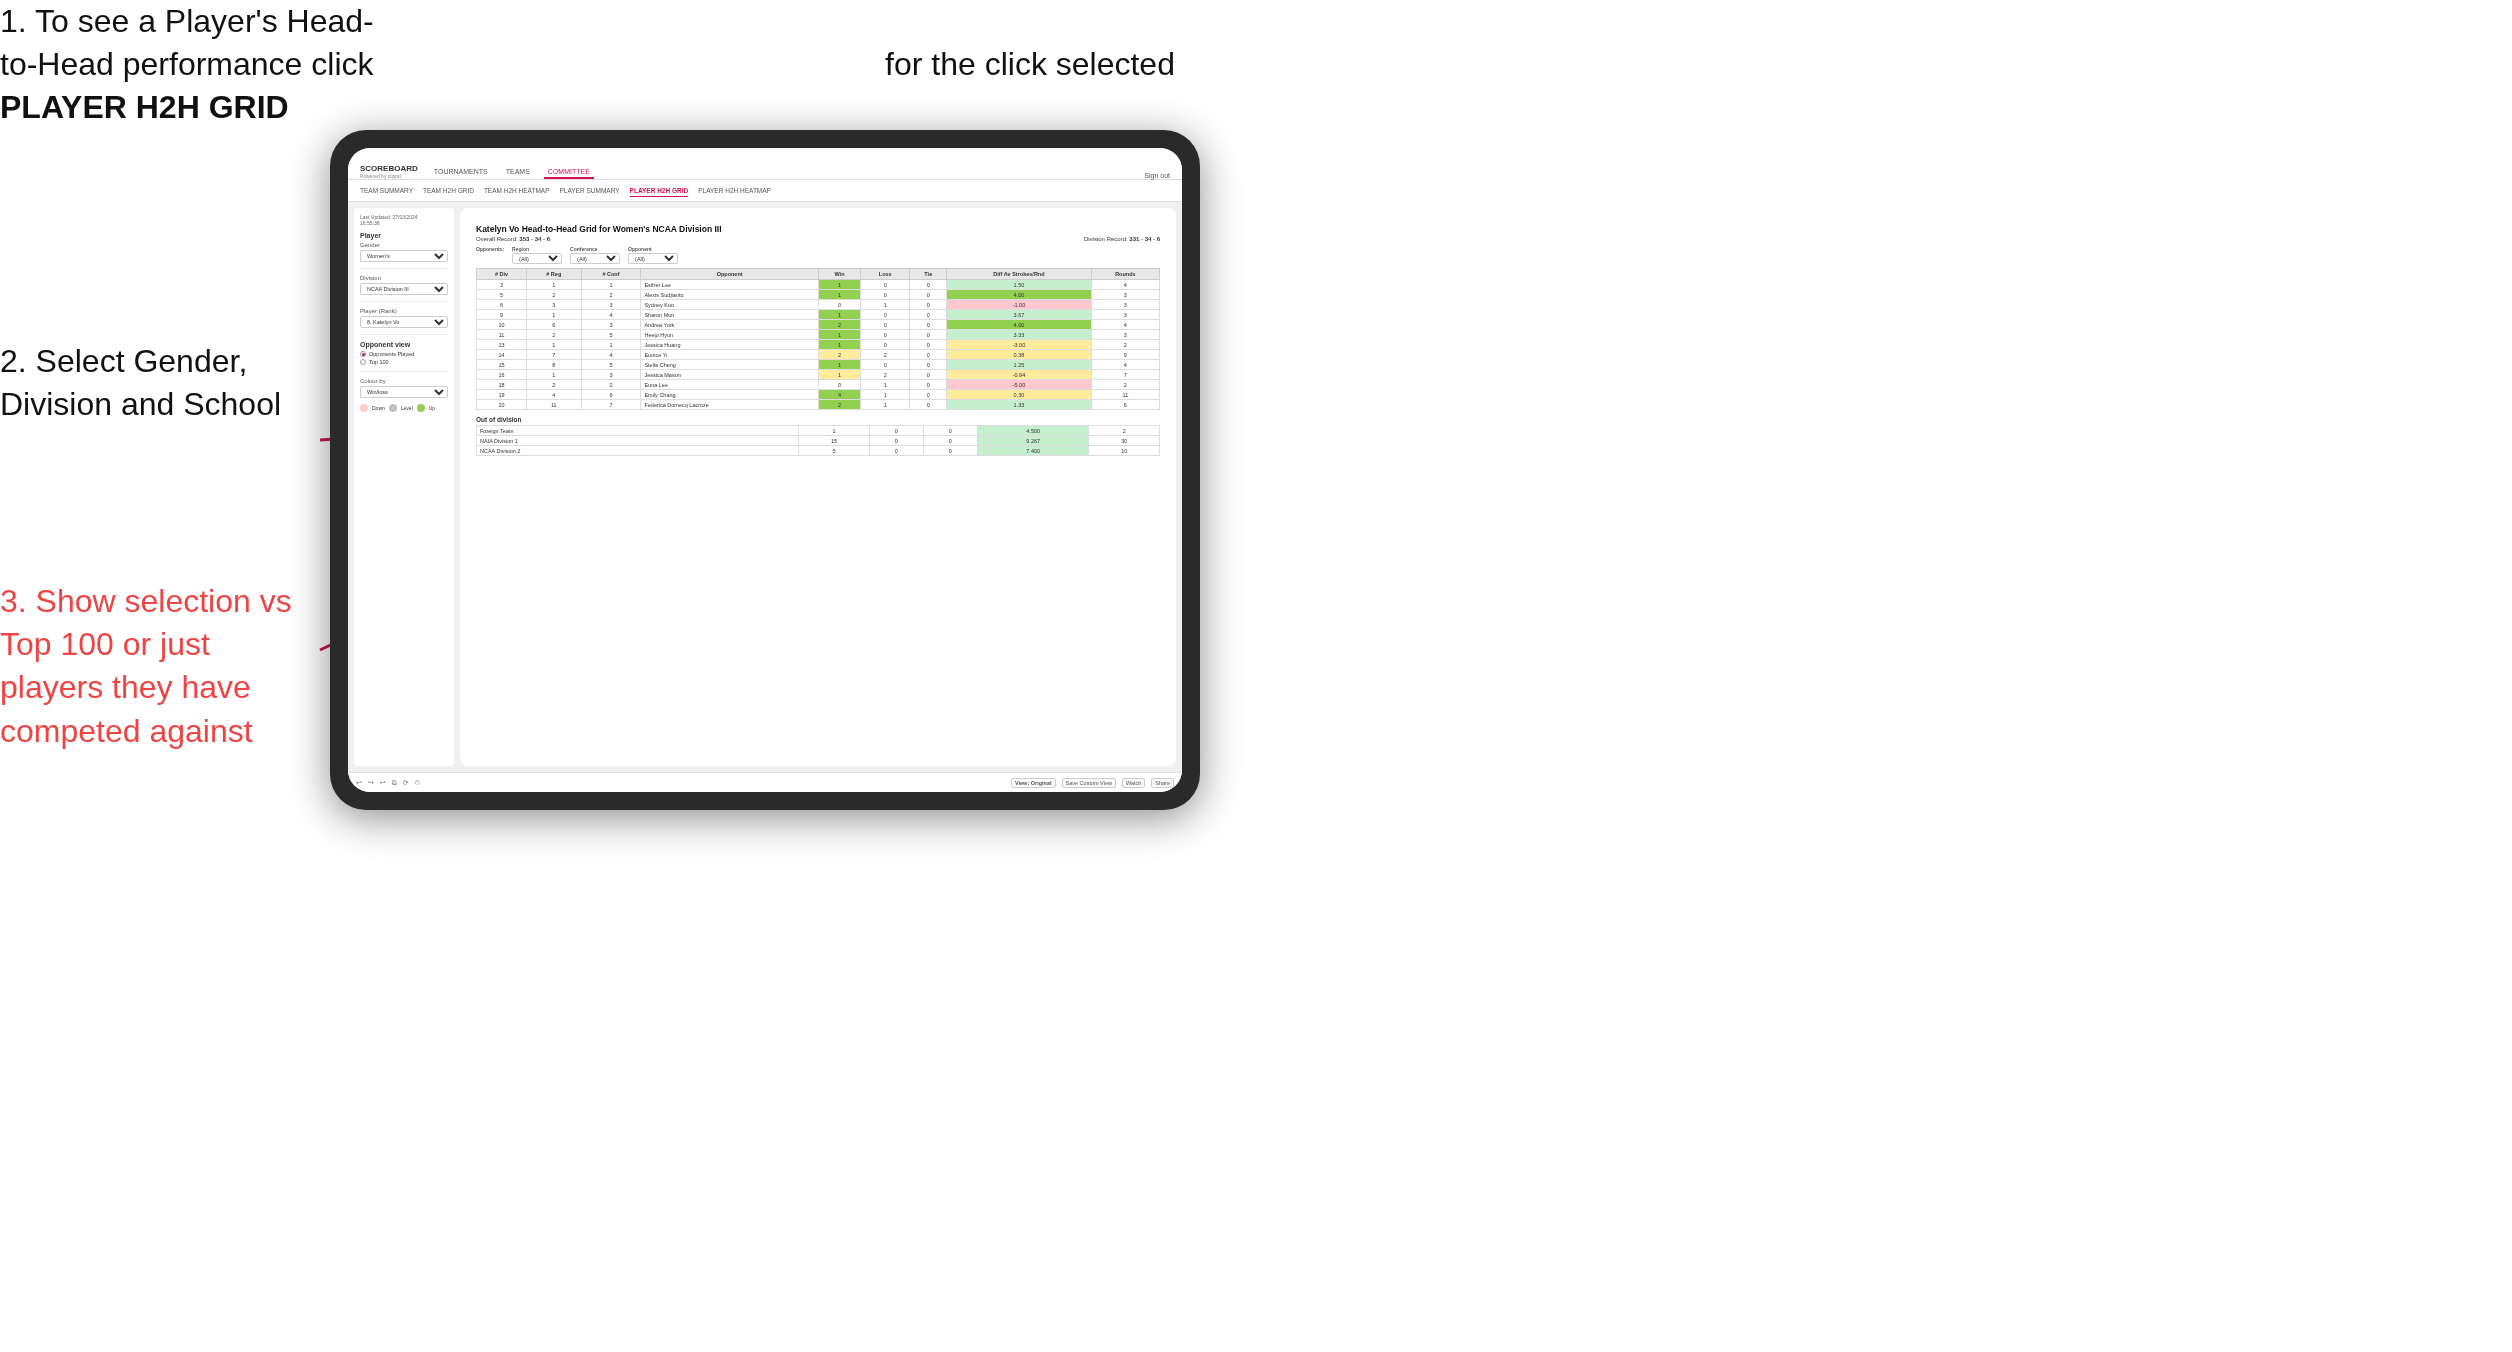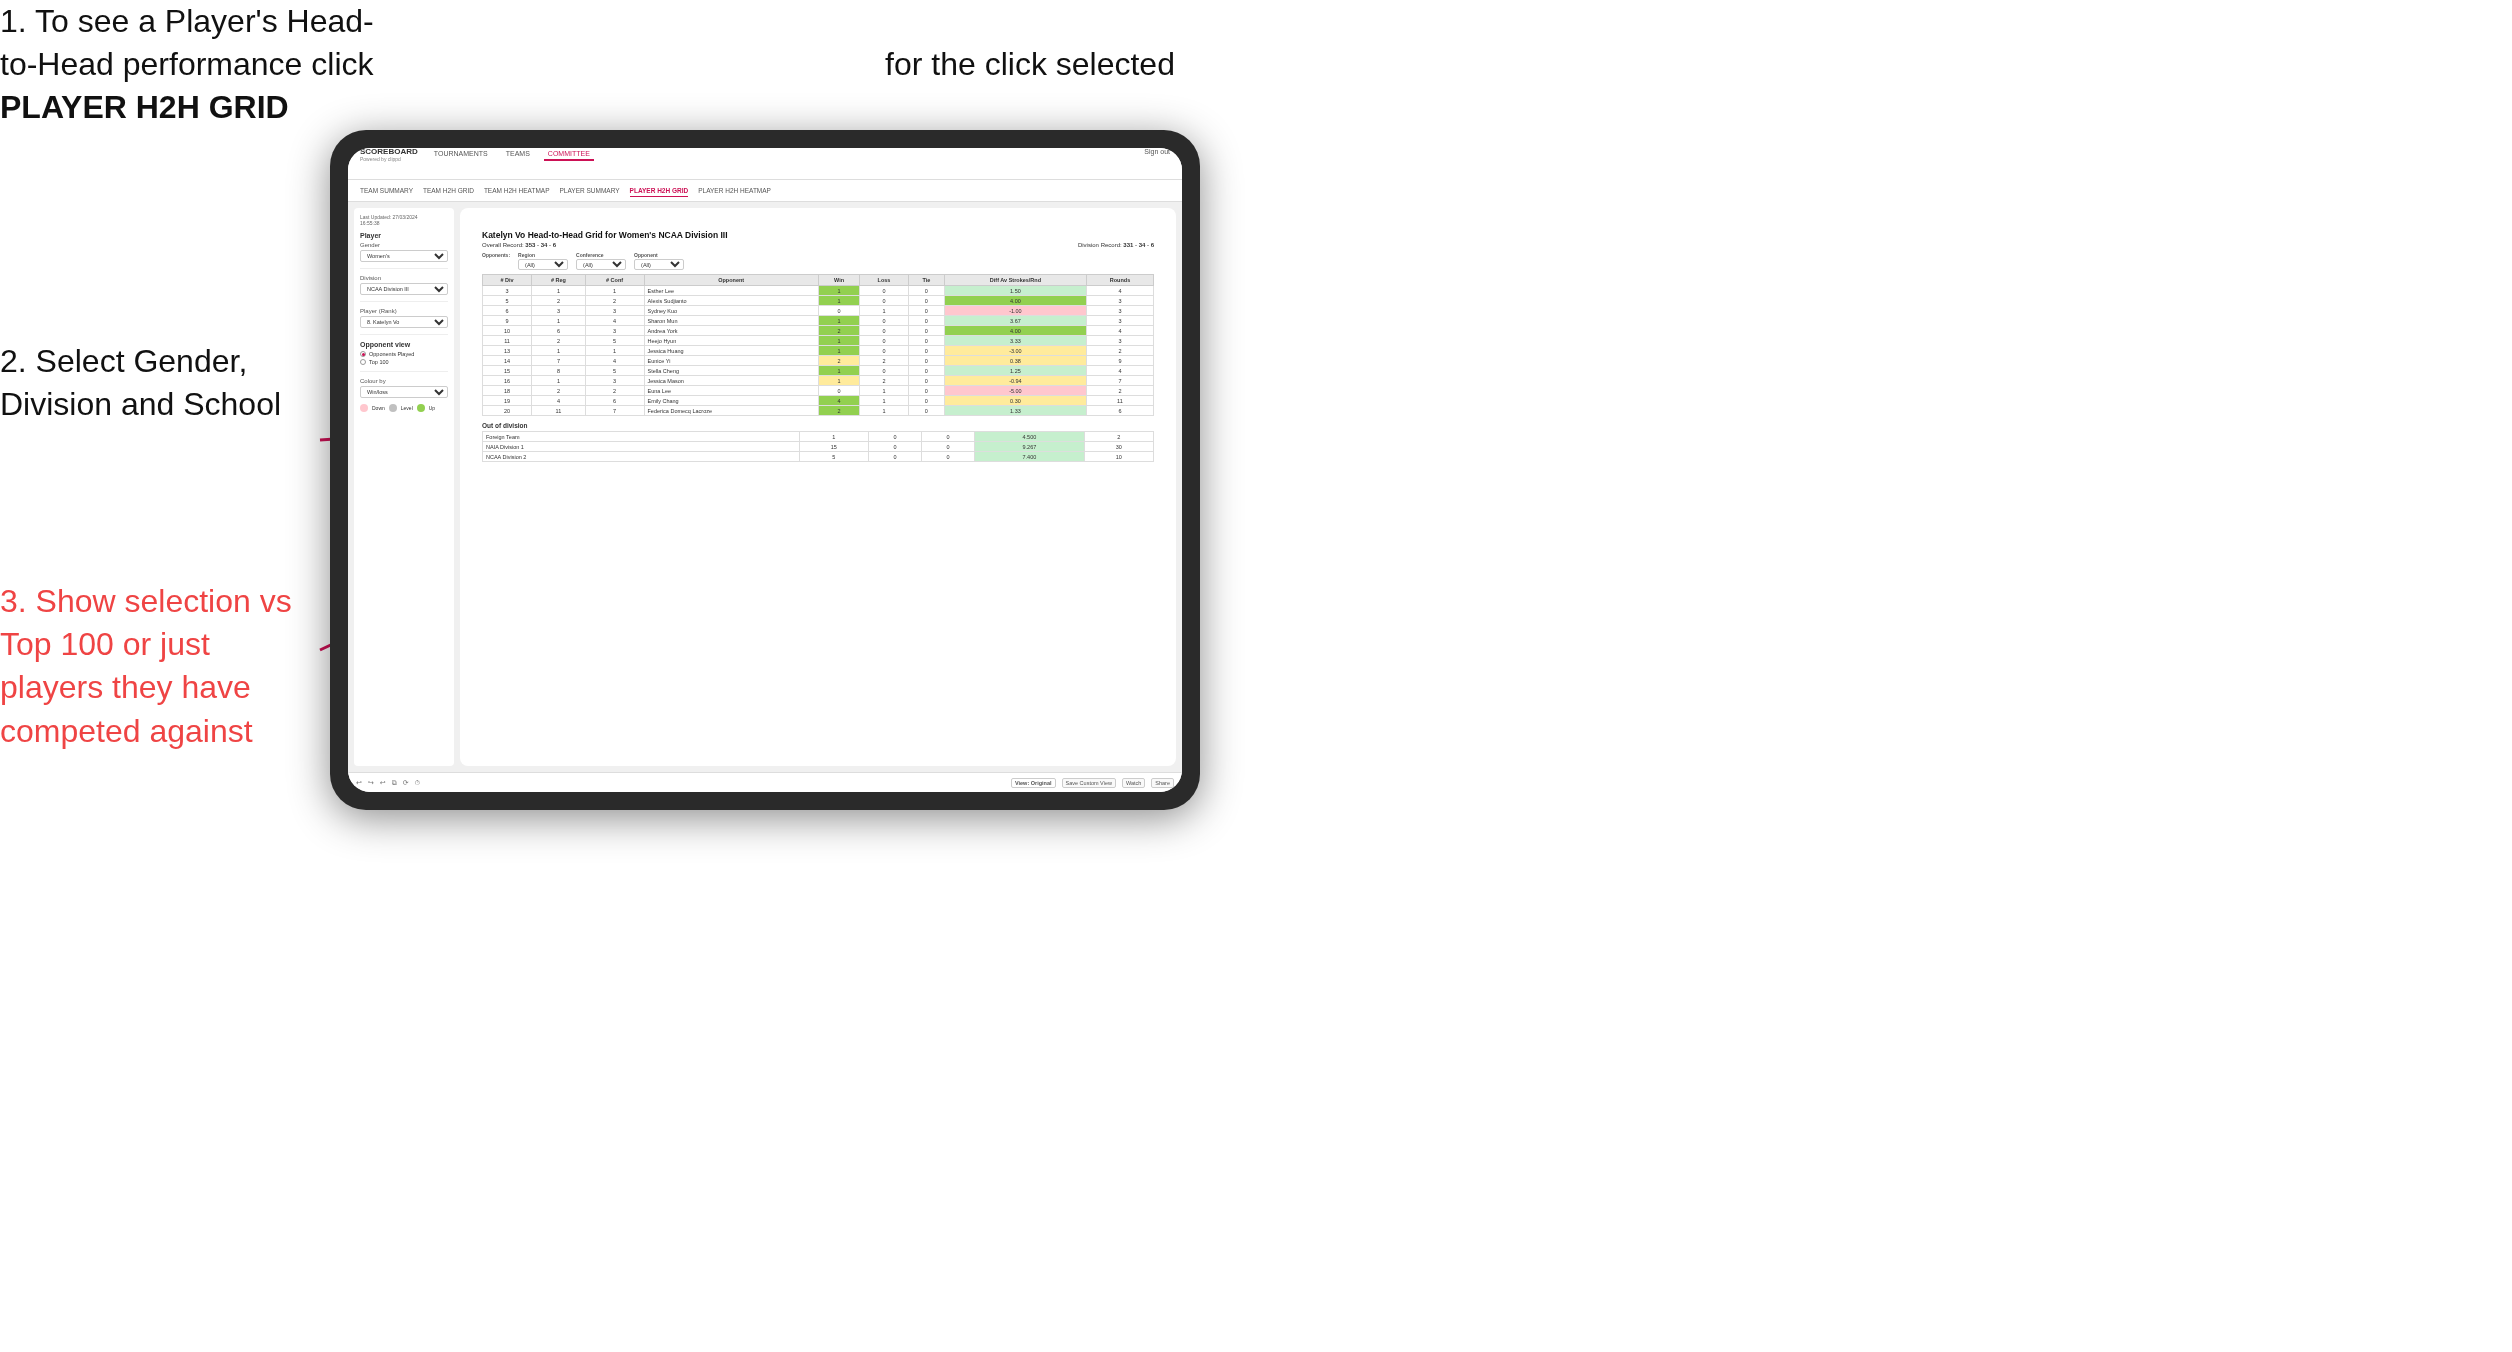--- a/index.html
+++ b/index.html
@@ -86,21 +86,21 @@
       display: flex;
       flex-direction: column;
     }
 
     
     .app-navbar {
       background: #ffffff;
       border-bottom: 1px solid #ddd;
       padding: 0 12px;
       display: flex;
-      align-items: flex-start;
+      align-items: flex-end;
       height: 32px;
       flex-shrink: 0;
     }
 
     .app-logo {
       font-size: 8px;
       font-weight: 900;
       color: #333;
       margin-right: 12px;
       line-height: 1.1;
@@ -224,21 +224,21 @@
     .colour-dot {
       width: 8px; height: 8px; border-radius: 50%;
     }
     .colour-label { font-size: 5px; color: #333; }
 
     
     .grid-panel {
       flex: 1;
       background: #ffffff;
       border-radius: 8px;
-      padding: 22px;
+      padding: 16px;
       overflow: auto;
     }
 
     .grid-title {
       font-size: 8.5px;
       font-weight: 700;
       color: #111;
       margin-bottom: 2px;
     }
 

